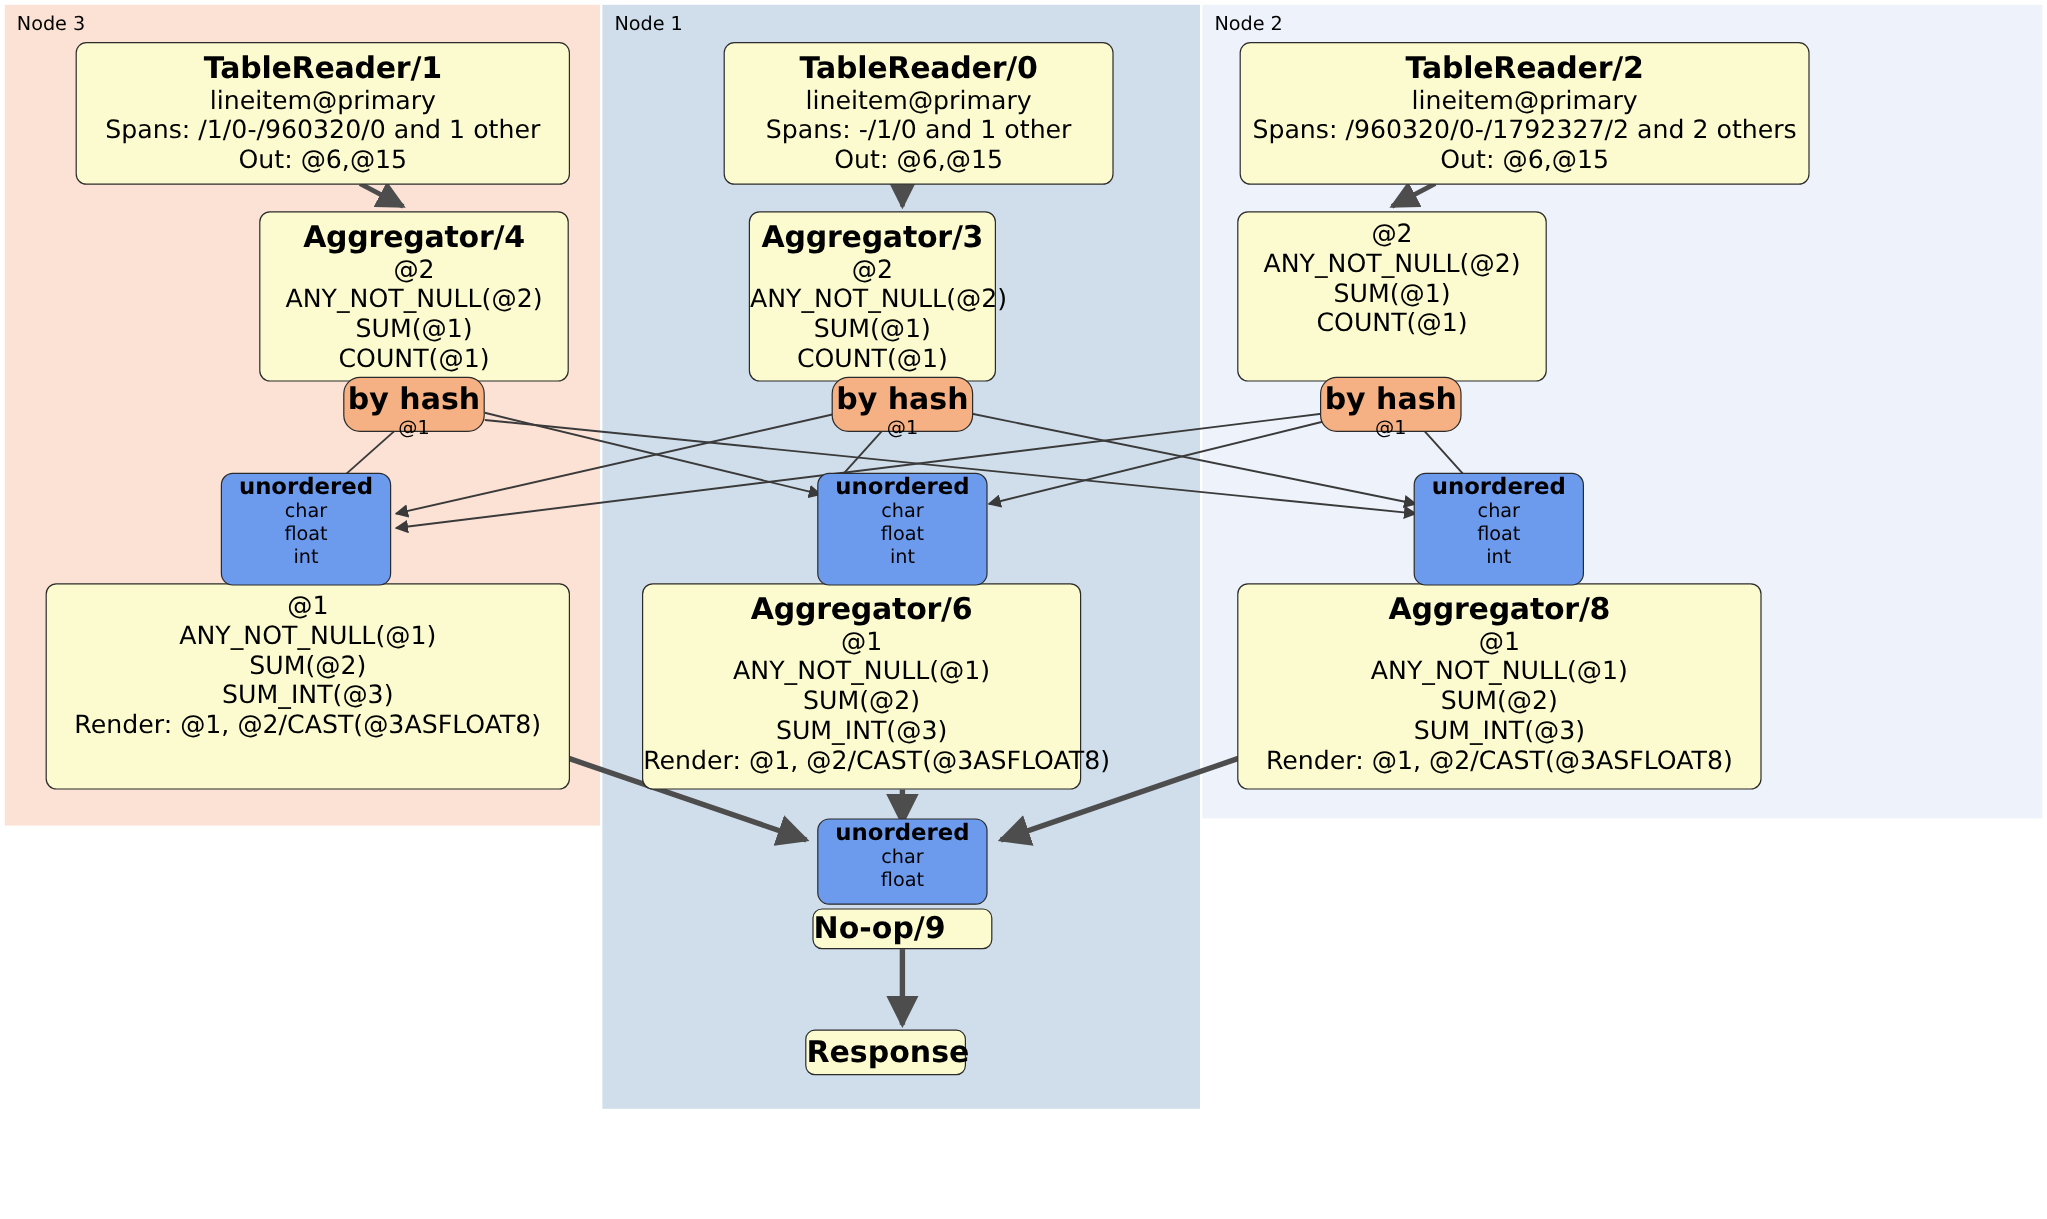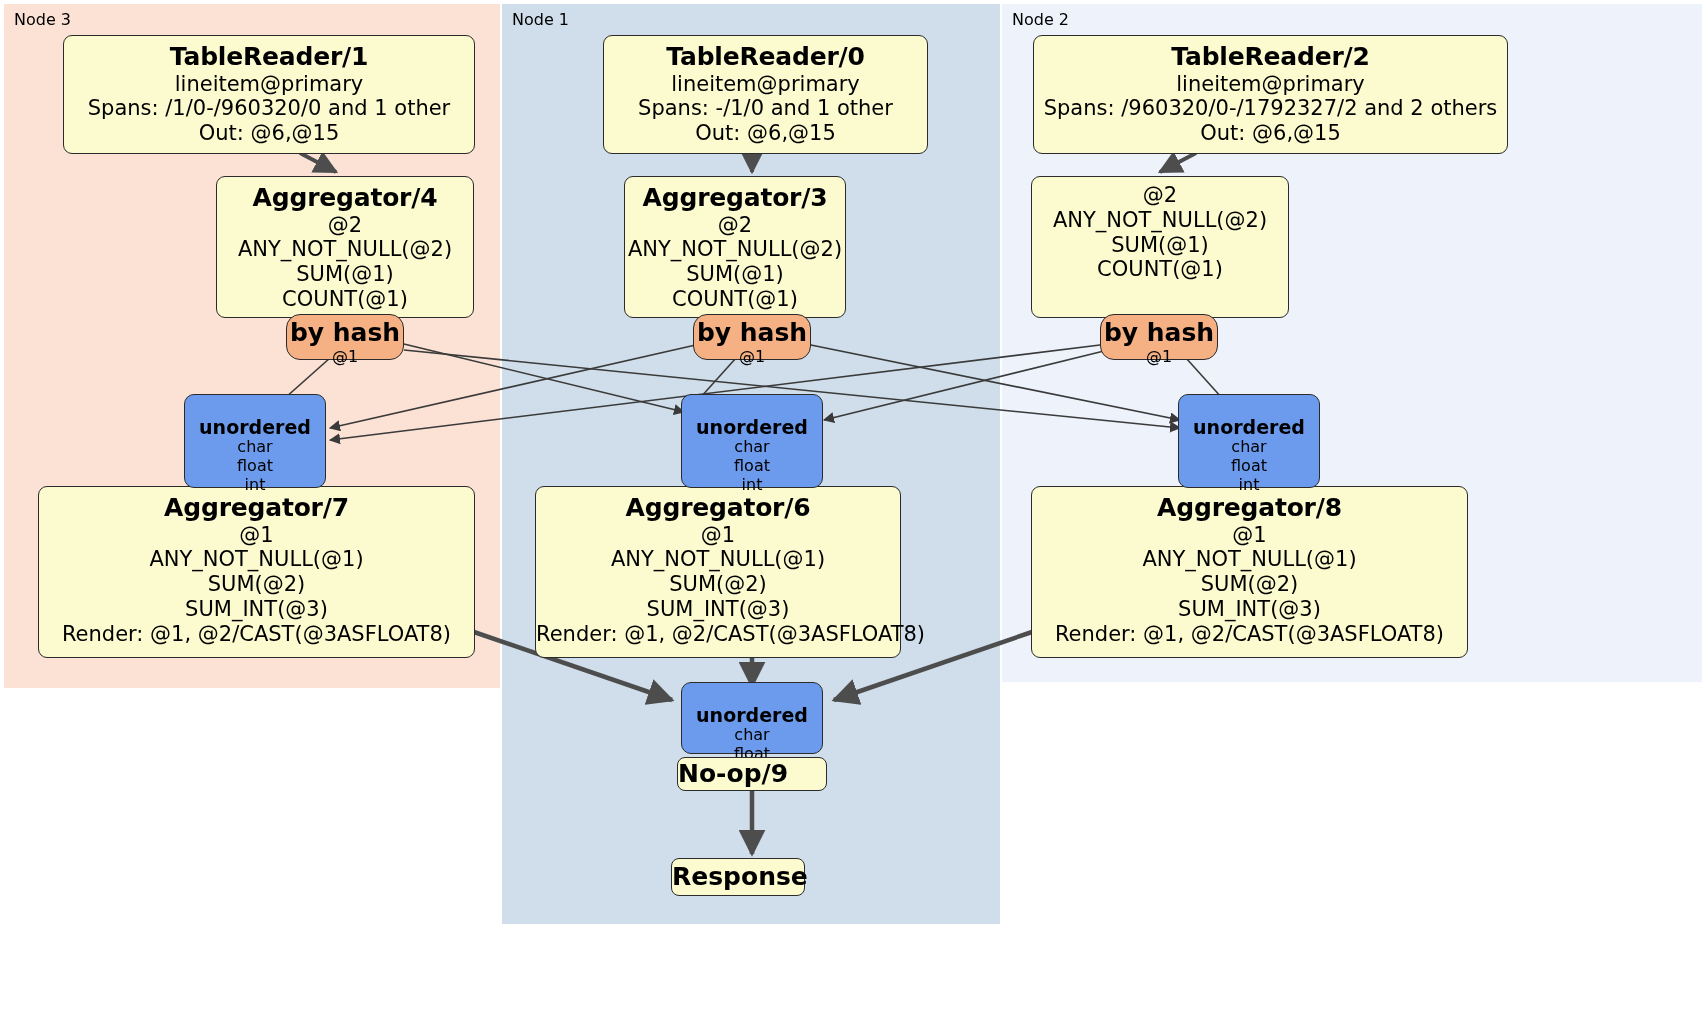--- a/index.html
+++ b/index.html
@@ -89,21 +89,21 @@
     color: #000;
   }
   .router .detail {
     font-size: 16px;
     color: #000;
   }
   .sync {
     background: #6c9bee;
     border-radius: 10px;
     z-index: 6;
-    padding-top: 21px;
+    padding-top: 0;
   }
   .sync .title {
     font-weight: bold;
     font-size: 19px;
     color: #000;
   }
   .sync .detail {
     font-size: 16px;
     color: #000;
   }
@@ -222,21 +222,21 @@
   </div>
 
   <div class="box proc" style="left:216px; top:176px; width:258px; height:142px;">
     <div class="title">Aggregator/4</div>
     <div class="detail">@2</div>
     <div class="detail">ANY_NOT_NULL(@2)</div>
     <div class="detail">SUM(@1)</div>
     <div class="detail">COUNT(@1)</div>
   </div>
 
-  <div class="box proc" style="left:624px; top:176px; width:222px; height:142px;">
+  <div class="box proc" style="left:624px; top:176px; width:206px; height:142px;">
     <div class="title">Aggregator/3</div>
     <div class="detail">@2</div>
     <div class="detail">ANY_NOT_NULL(@2)</div>
     <div class="detail">SUM(@1)</div>
     <div class="detail">COUNT(@1)</div>
   </div>
 
   <div class="box proc" style="left:1031px; top:176px; width:258px; height:142px;">
     <div class="detail">@2</div>
     <div class="detail">ANY_NOT_NULL(@2)</div>
@@ -274,21 +274,20 @@
   </div>
 
   <div class="box sync" style="left:1178px; top:394px; width:142px; height:94px;">
     <div class="title">unordered</div>
     <div class="detail">char</div>
     <div class="detail">float</div>
     <div class="detail">int</div>
   </div>
 
   <div class="box proc" style="left:38px; top:486px; width:437px; height:172px;">
-    <div class="title">Aggregator/7</div>
     <div class="detail">@1</div>
     <div class="detail">ANY_NOT_NULL(@1)</div>
     <div class="detail">SUM(@2)</div>
     <div class="detail">SUM_INT(@3)</div>
     <div class="detail">Render: @1, @2/CAST(@3ASFLOAT8)</div>
   </div>
 
   <div class="box proc" style="left:535px; top:486px; width:366px; height:172px;">
     <div class="title">Aggregator/6</div>
     <div class="detail">@1</div>

